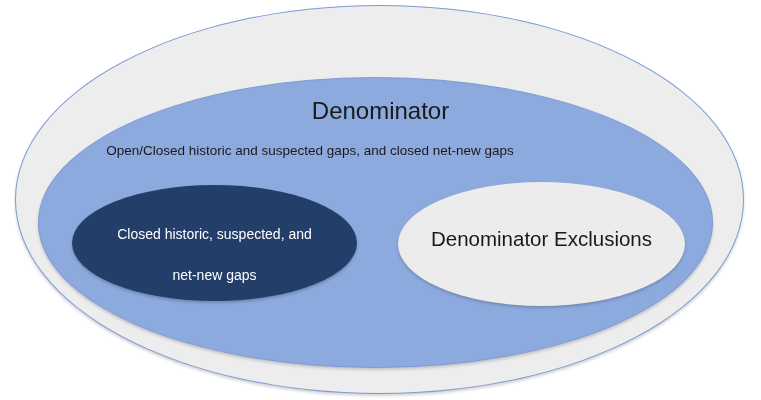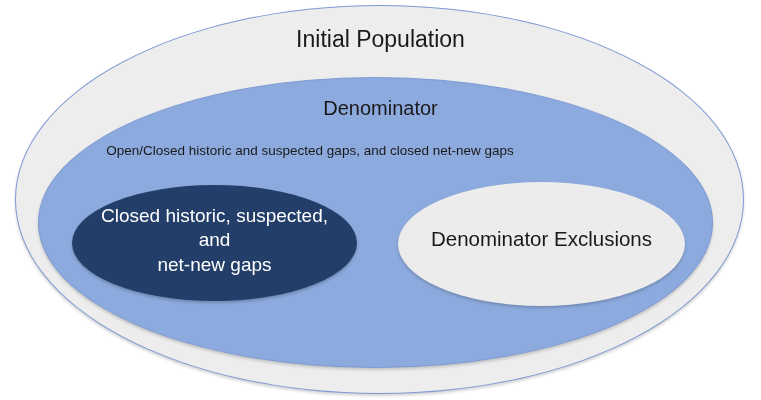--- a/index.html
+++ b/index.html
@@ -77,21 +77,21 @@
     top: 26px;
     width: 761px;
     font-size: 23px;
     color: #1A1A1A;
   }
 
   .denominator-label {
     left: 0;
     top: 97px;
     width: 761px;
-    font-size: 20px;
+    font-size: 24px;
     color: #1A1A1A;
   }
 
   .denominator-sub-label {
     left: 0;
     top: 143px;
     width: 620px;
     font-size: 13.5px;
     color: #1A1A1A;
   }
@@ -100,25 +100,26 @@
     left: 72px;
     top: 203px;
     width: 285px;
     color: #FFFFFF;
   }
   .numerator-title {
     font-size: 21px;
     line-height: 1.16;
   }
   .numerator-sub {
-    font-size: 19px;
+    font-size: 14px;
     line-height: 1.25;
     white-space: normal;
     padding: 1px 22px 0 22px;
     box-sizing: border-box;
+    margin-top: 22px;
   }
 
   .exclusions-label {
     left: 398px;
     top: 227px;
     width: 287px;
     font-size: 20.5px;
     color: #1A1A1A;
     text-align: center;
   }
@@ -129,21 +130,20 @@
 <div id="diagram-canvas">
 
   <div class="ellipse outer-ellipse"></div>
 
   <div class="ellipse middle-ellipse"></div>
 
   <div class="ellipse numerator-ellipse"></div>
 
   <div class="ellipse exclusions-ellipse"></div>
 
-  <div class="label-block initial-population-label">Initial Population</div>
 
   <div class="label-block denominator-label">Denominator</div>
 
   <div class="label-block denominator-sub-label">Open/Closed historic and suspected gaps, and closed net-new gaps</div>
 
   <div class="label-block numerator-text-wrap">
     <div class="numerator-sub">Closed historic, suspected, and</div>
     <div class="numerator-sub">net-new gaps</div>
   </div>
 

